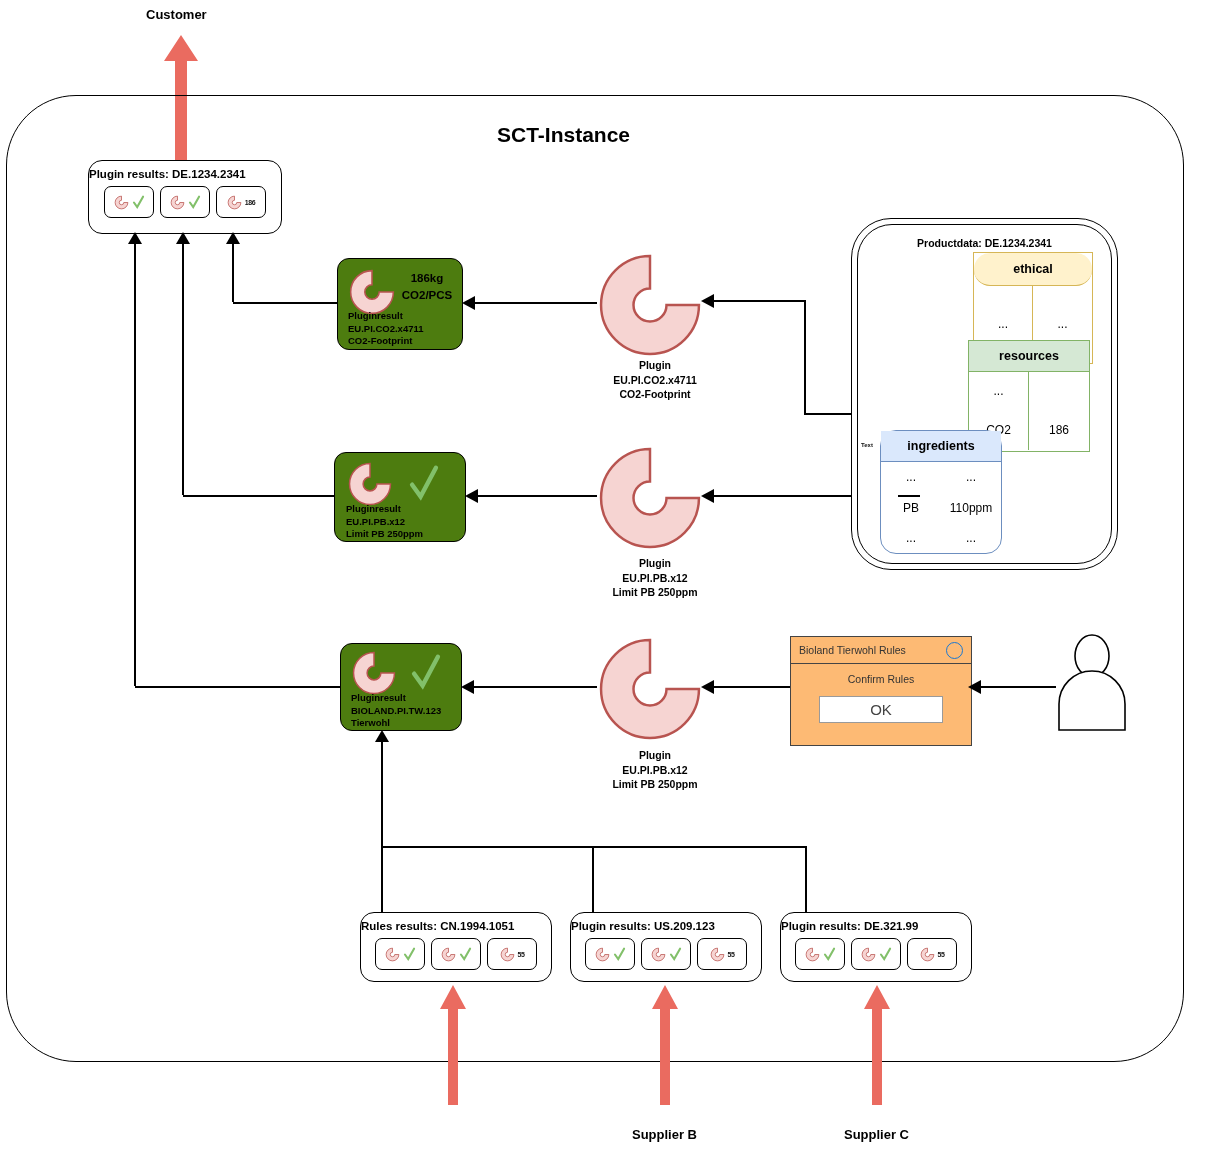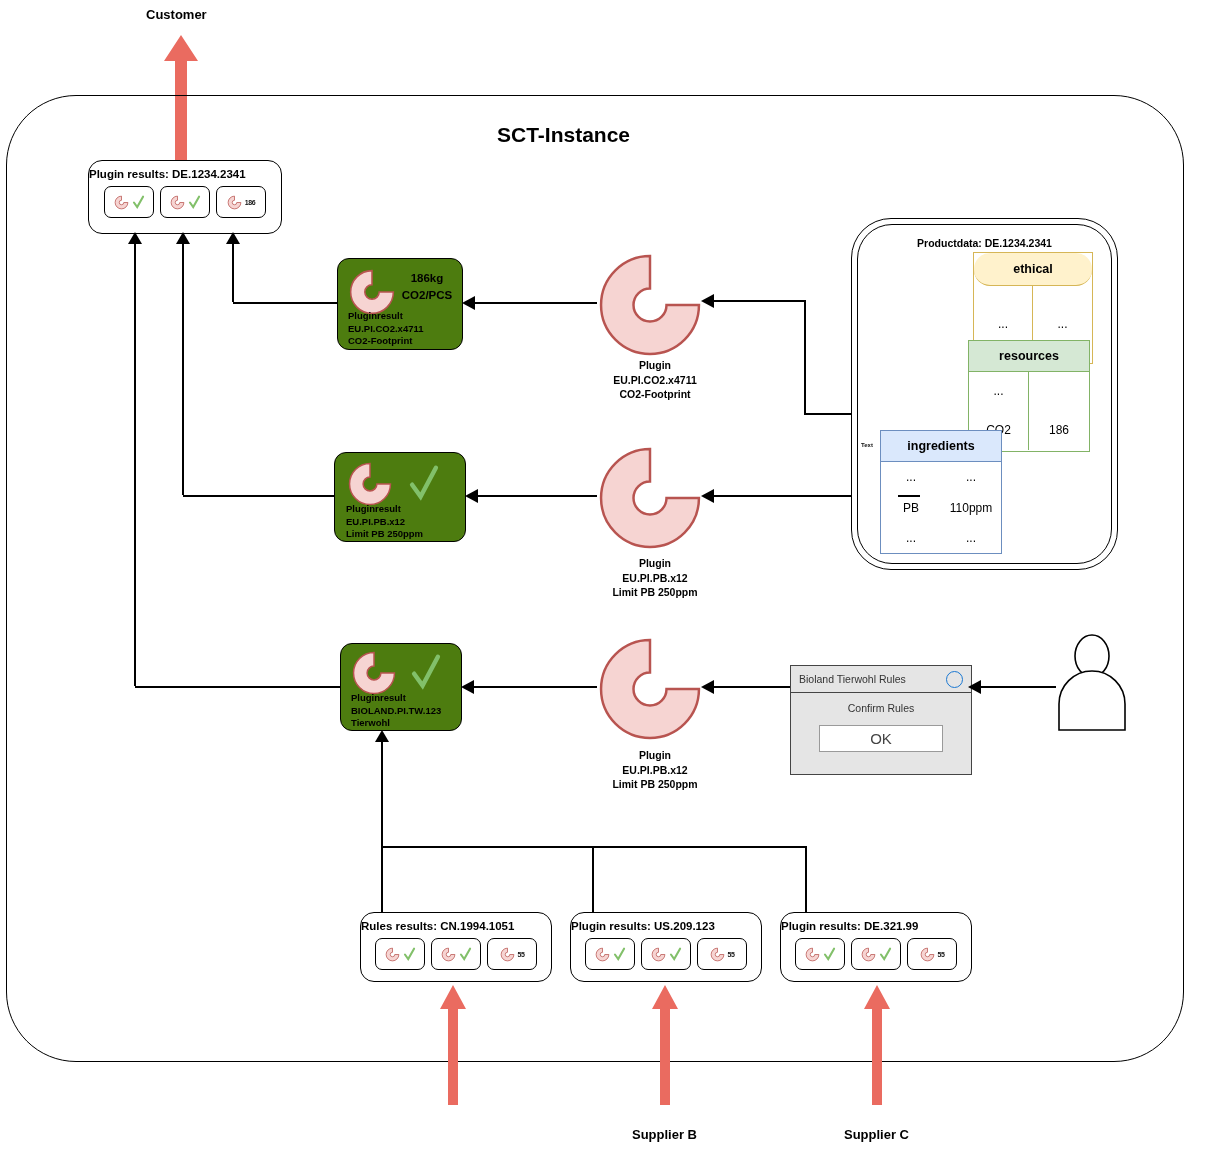--- a/index.html
+++ b/index.html
@@ -49,21 +49,21 @@
 
   
   .tbl{position:absolute;border:1px solid;background:#fff;}
   .tbl .thead{font-weight:bold;font-size:12.5px;text-align:center;
       display:flex;align-items:center;justify-content:center;border-bottom:1px solid;}
   .tbl .trow{display:flex;}
   .tbl .tcell{display:flex;align-items:center;justify-content:center;
       font-size:12px;box-sizing:border-box;}
 
   
-  #dialog{left:790px;top:636px;width:180px;height:108px;border:1.4px solid #444;background:#e5e5e5;margin-top:29px;}
+  #dialog{left:790px;top:636px;width:180px;height:108px;border:1.4px solid #444;background:#fdba74;}
   #dialog .bar{height:27px;border-bottom:1.4px solid #444;display:flex;align-items:center;
       justify-content:space-between;padding:0 8px;box-sizing:border-box;}
   #dialog .bar-title{font-size:10.5px;color:#333;}
   #dialog .circ{width:15px;height:15px;border:1.6px solid #1a78d2;border-radius:50%;}
   #dialog .body-txt{text-align:center;font-size:10.5px;color:#333;margin-top:9px;}
   #dialog .okbtn{margin:11px auto 0;width:122px;height:25px;border:1px solid #9a9a9a;background:#fff;
       display:flex;align-items:center;justify-content:center;font-size:15px;color:#444;}
 
   .red-arrow{position:absolute;}
 </style>
@@ -241,21 +241,21 @@
   <div class="trow" style="height:38px;">
     <div class="tcell" style="width:50%;border-right:1px solid #82b366;">...</div>
     <div class="tcell" style="width:50%;"></div>
   </div>
   <div class="trow" style="height:40px;">
     <div class="tcell" style="width:50%;border-right:1px solid #82b366;">CO2</div>
     <div class="tcell" style="width:50%;">186</div>
   </div>
 </div>
 
-<div class="tbl" style="left:880px;top:430px;width:120px;height:122px;border-color:#6c8ebf;">
+<div class="tbl" style="left:880px;top:430px;width:120px;height:122px;border-color:#6c8ebf;border-radius:16px;">
   <div class="thead" style="height:30px;background:#dae8fc;border-color:#6c8ebf;">ingredients</div>
   <div class="trow" style="height:30px;">
     <div class="tcell" style="width:50%;">...</div>
     <div class="tcell" style="width:50%;">...</div>
   </div>
   <div class="trow" style="height:31px;">
     <div class="tcell" style="width:50%;text-align:center;">PB</div>
     <div class="tcell" style="width:50%;">110ppm</div>
   </div>
   <div class="trow" style="height:30px;">

